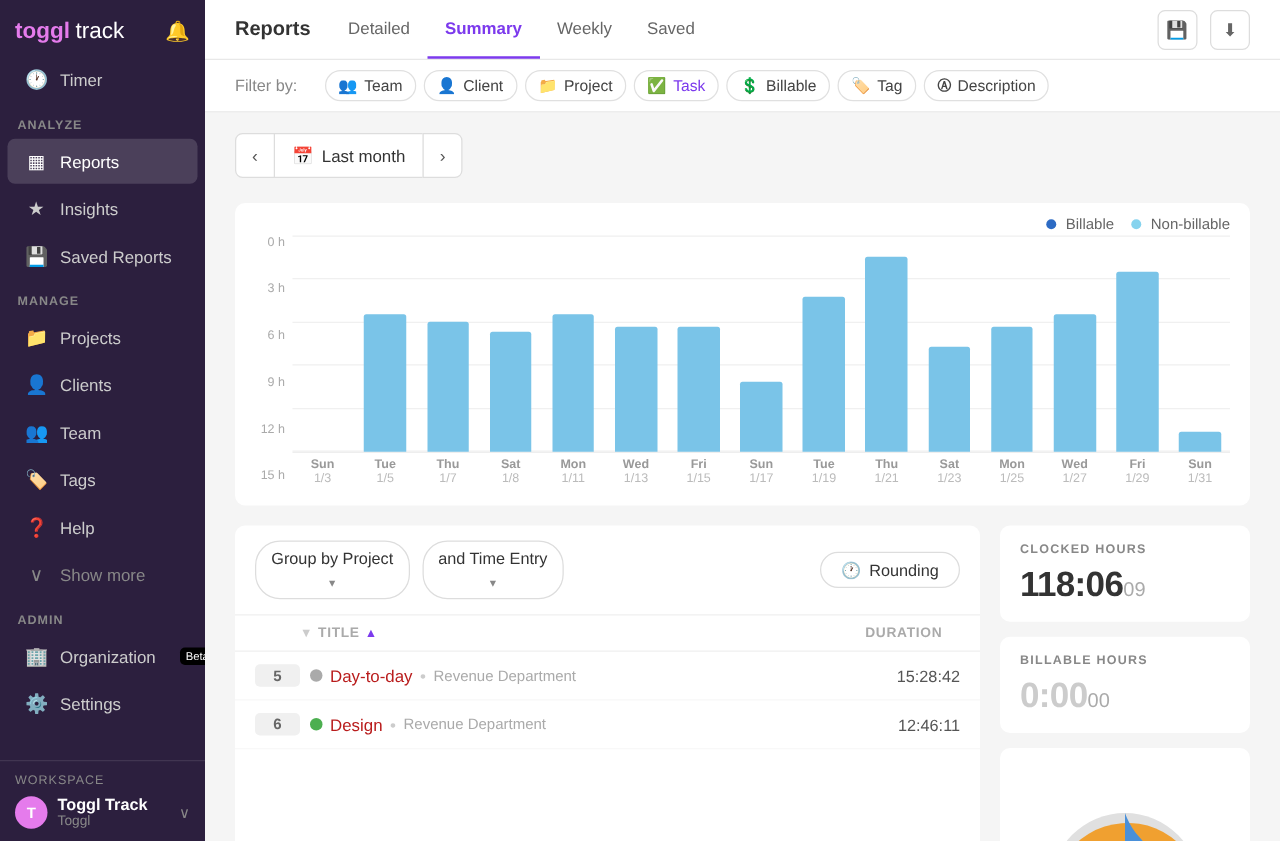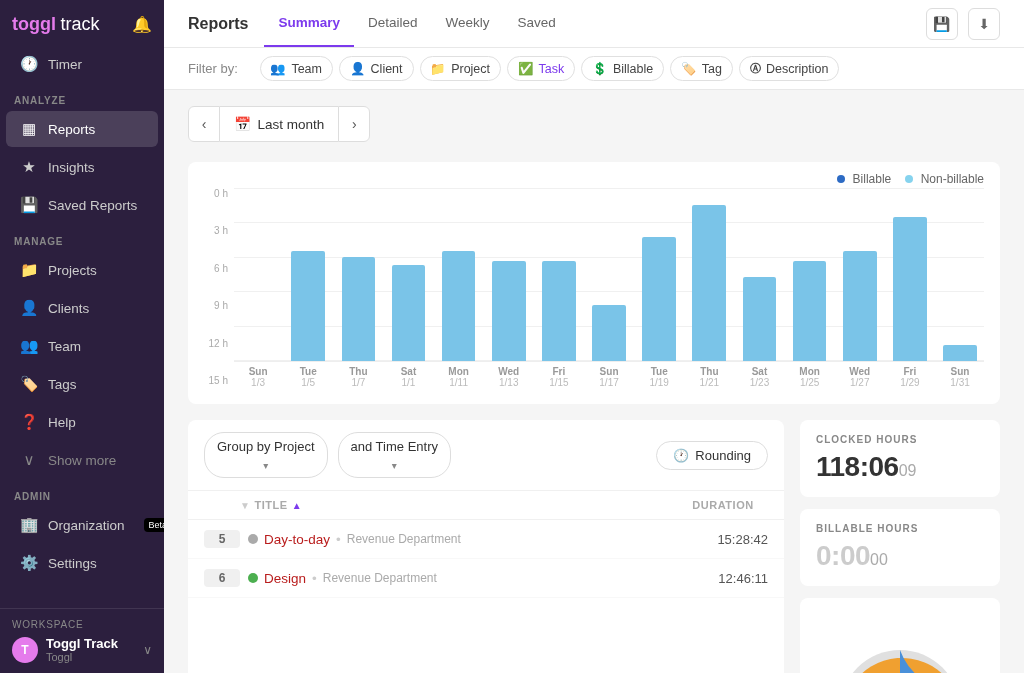--- a/index.html
+++ b/index.html
@@ -435,22 +435,22 @@
       </div>
       <span class="workspace-chevron">∨</span>
     </div>
   </div>
 </nav>
 
 <div id="main">
 
   <div class="topbar">
     <span class="topbar-title">Reports</span>
+    <div class="topbar-tab">Detailed</div>
     <div class="topbar-tab active">Summary</div>
-    <div class="topbar-tab">Detailed</div>
     <div class="topbar-tab">Weekly</div>
     <div class="topbar-tab">Saved</div>
     <div class="topbar-actions">
       <button class="topbar-icon-btn">💾</button>
       <button class="topbar-icon-btn">⬇</button>
     </div>
   </div>
 
   <div class="filter-bar">
     <span class="filter-label">Filter by:</span>
@@ -582,21 +582,21 @@
               <div class="x-label-group">
                 <div class="x-day">Tue</div>
                 <div class="x-date">1/5</div>
               </div>
               <div class="x-label-group">
                 <div class="x-day">Thu</div>
                 <div class="x-date">1/7</div>
               </div>
               <div class="x-label-group">
                 <div class="x-day">Sat</div>
-                <div class="x-date">1/1</div>
+                <div class="x-date">1/8</div>
               </div>
               <div class="x-label-group">
                 <div class="x-day">Mon</div>
                 <div class="x-date">1/11</div>
               </div>
               <div class="x-label-group">
                 <div class="x-day">Wed</div>
                 <div class="x-date">1/13</div>
               </div>
               <div class="x-label-group">

